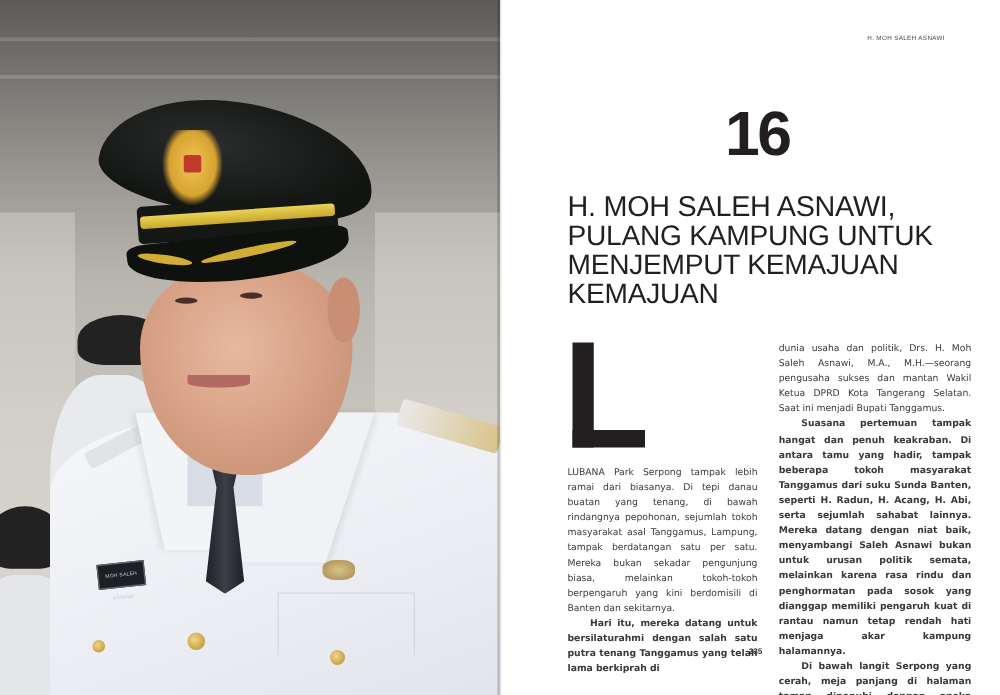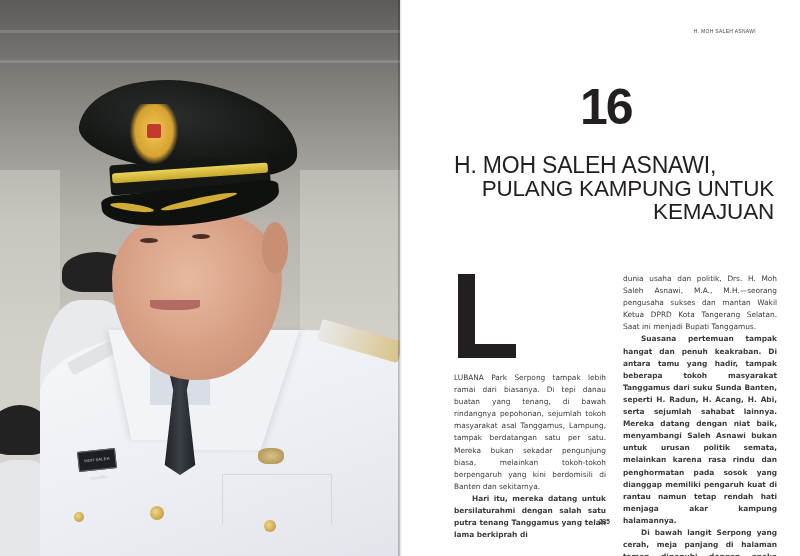--- a/index.html
+++ b/index.html
@@ -70,21 +70,21 @@
     .running-head {
       position: absolute; right: 44px; top: 28px; font-size: 5px; letter-spacing: 0.3px; color: #444;
       font-family: "Liberation Sans", sans-serif; text-transform: uppercase;
     }
     .chapter-number {
       position: absolute; left: 178px; top: 82px; font-size: 50px; font-weight: 700; letter-spacing: -2px;
       color: #231f20; line-height: 1;
     }
     .title-block { position: absolute; left: 52px; top: 153px; width: 320px; }
     .title-bold { display: block; font-size: 23px; font-weight: 400; line-height: 24px; color: #231f20; letter-spacing: -0.2px; }
-    .title-line { display: block; font-size: 22.5px; font-weight: 400; line-height: 23px; color: #231f20; letter-spacing: -0.2px; text-align: right; }
+    .title-line { display: block; font-size: 22.5px; font-weight: 400; line-height: 23px; color: #231f20; letter-spacing: -0.2px; }
 
     .drop-cap {
       position: absolute; left: 56px; top: 274px; width: 58px; height: 84px;
     }
     .drop-cap .v { position: absolute; left: 0; top: 0; width: 17px; height: 84px; background: #231f20; }
     .drop-cap .h { position: absolute; left: 0; top: 70px; width: 58px; height: 14px; background: #231f20; }
 
     .col { position: absolute; font-family: "DejaVu Sans", sans-serif; font-size: 7.4px; line-height: 12.1px; color: #3a3a3a; text-align: justify; }
     .col-left { left: 52px; top: 372px; width: 152px; }
     .col-right { left: 221px; top: 273px; width: 154px; }
@@ -140,20 +140,21 @@
 <div class="spine"></div>
 
 <div class="page">
   <div class="running-head">H. MOH SALEH ASNAWI</div>
 
   <div class="chapter-number">16</div>
 
   <div class="title-block">
     <span class="title-bold">H. MOH SALEH ASNAWI,</span>
     <span class="title-line">PULANG KAMPUNG UNTUK</span>
+    <span class="title-line">MENJEMPUT KEMAJUAN</span>
     <span class="title-line">KEMAJUAN</span>
   </div>
 
   <div class="drop-cap">
     <div class="v"></div>
     <div class="h"></div>
   </div>
 
   <div class="col col-left">
     <p>LUBANA Park Serpong tampak lebih ramai dari biasanya. Di tepi danau buatan yang tenang, di bawah rindangnya pepohonan, sejumlah tokoh masyarakat asal Tanggamus, Lampung, tampak berdatangan satu per satu. Mereka bukan sekadar pengunjung biasa, melainkan tokoh-tokoh berpengaruh yang kini berdomisili di Banten dan sekitarnya.</p>

